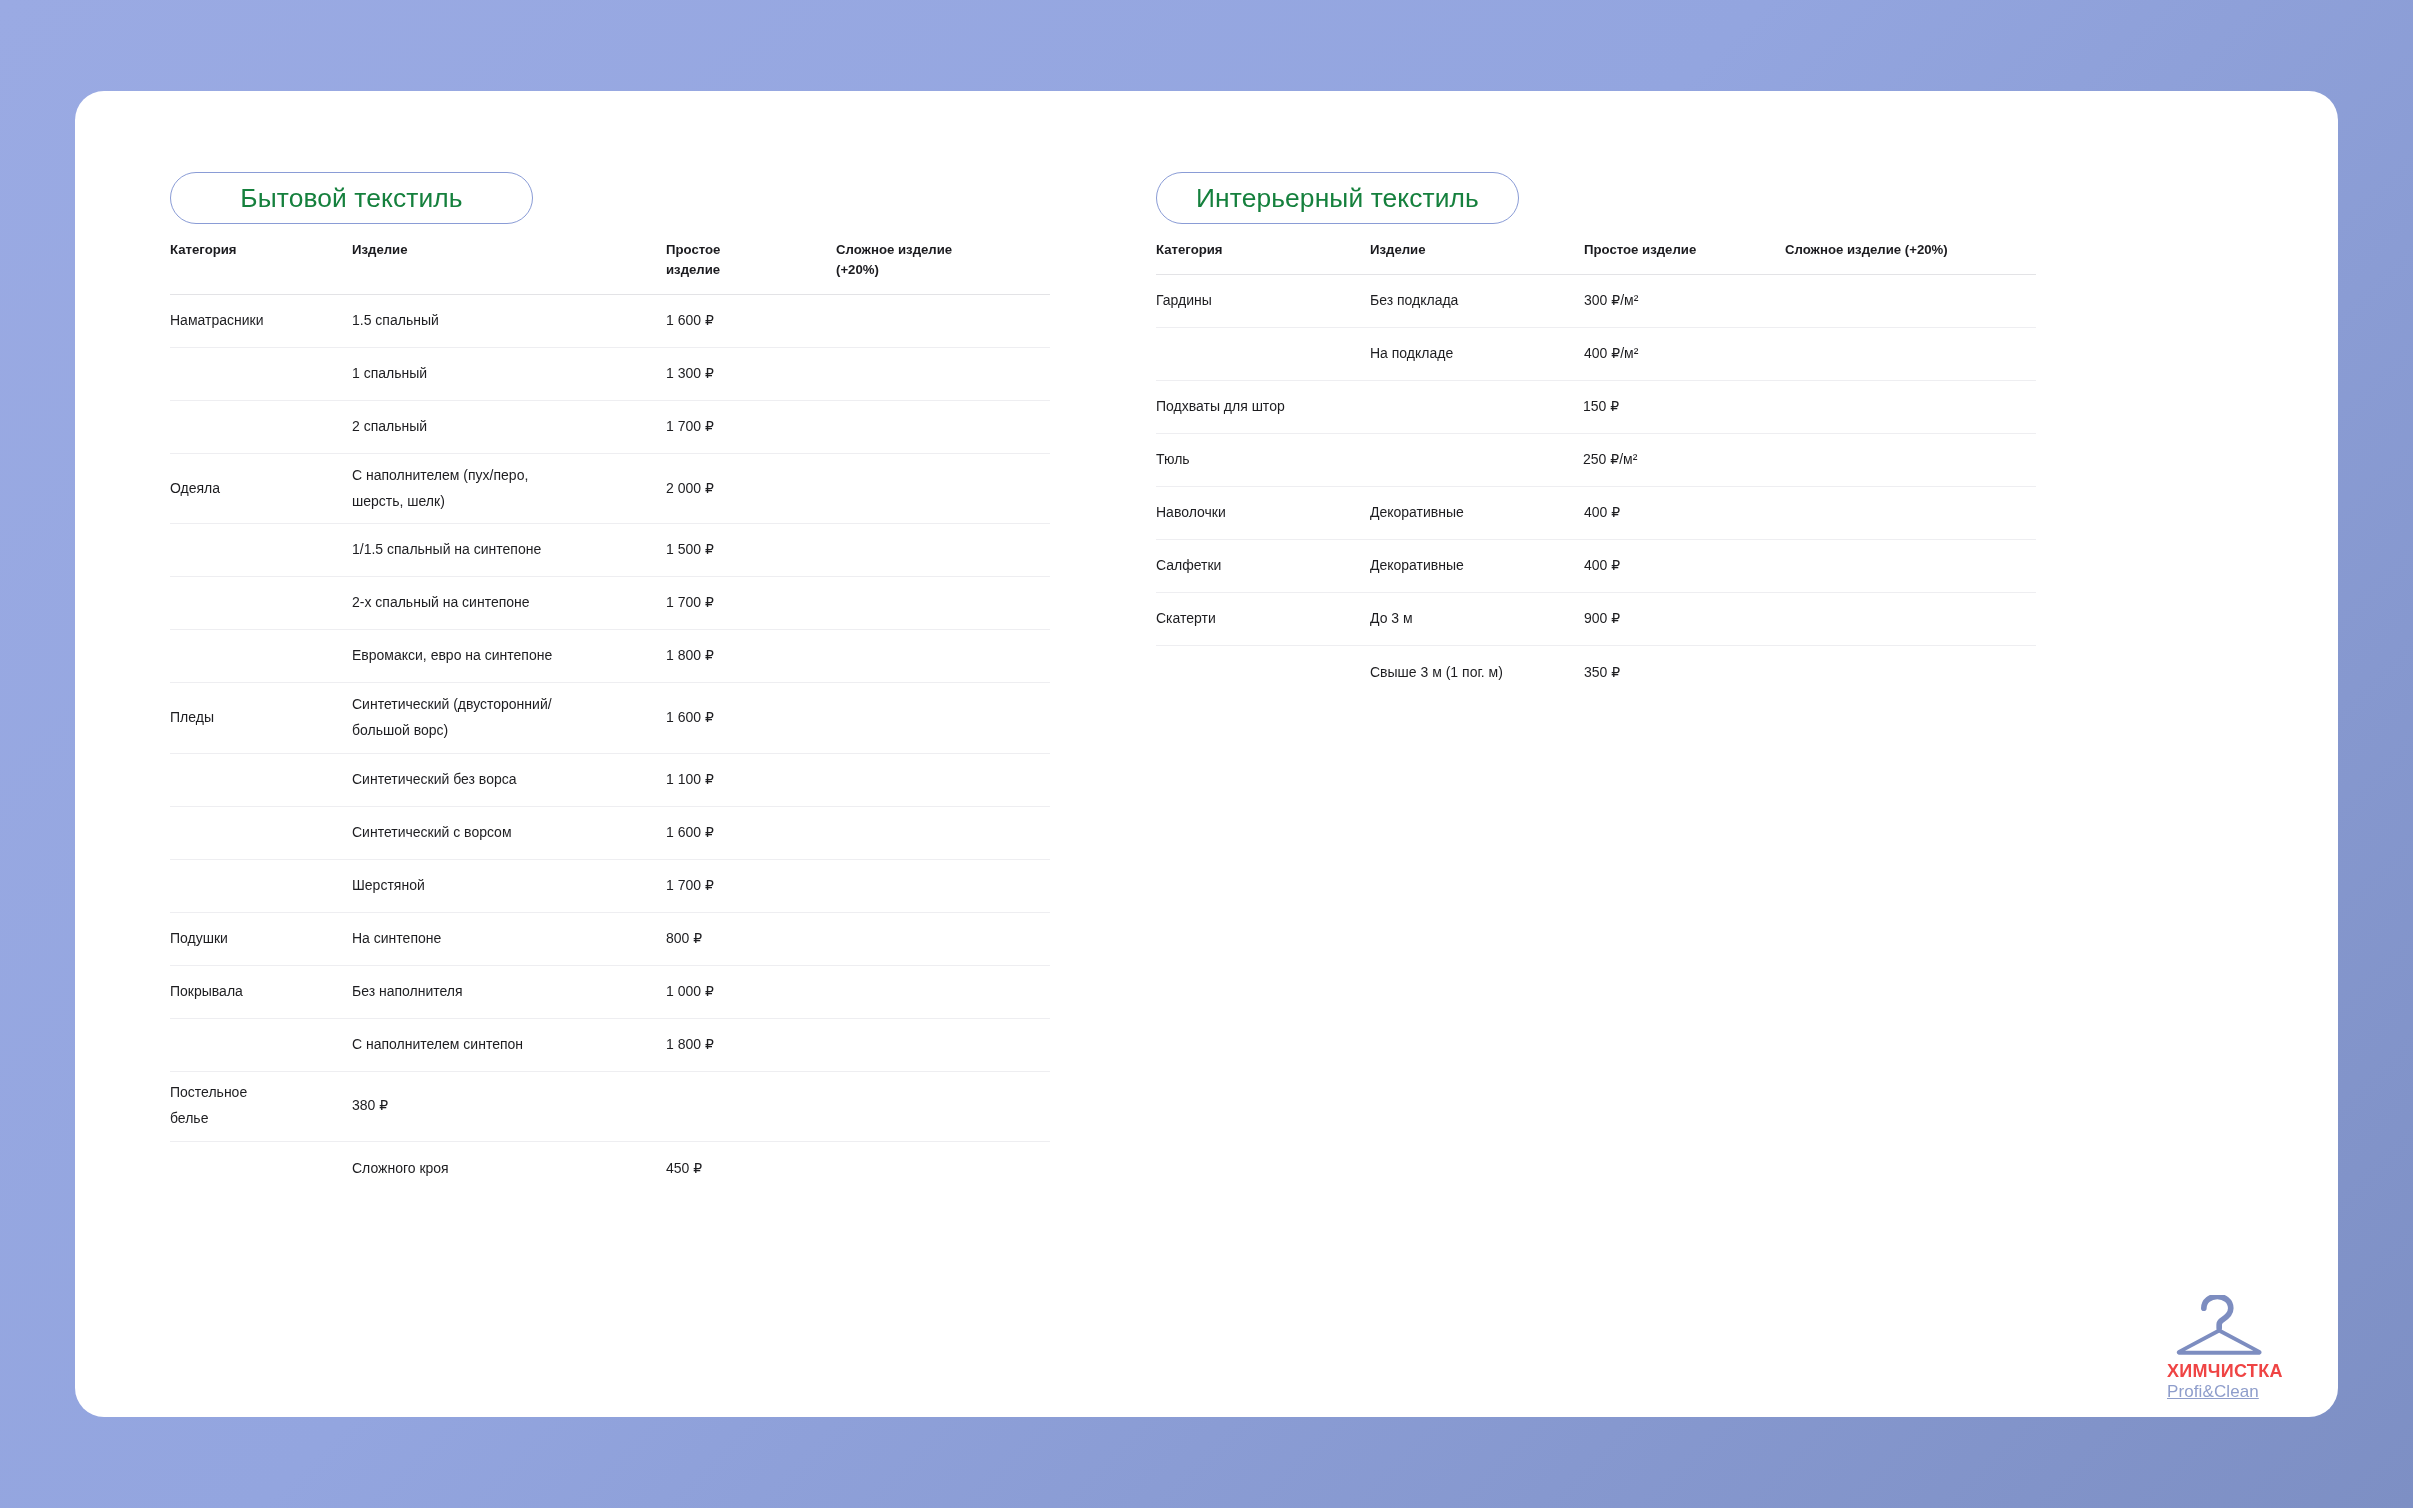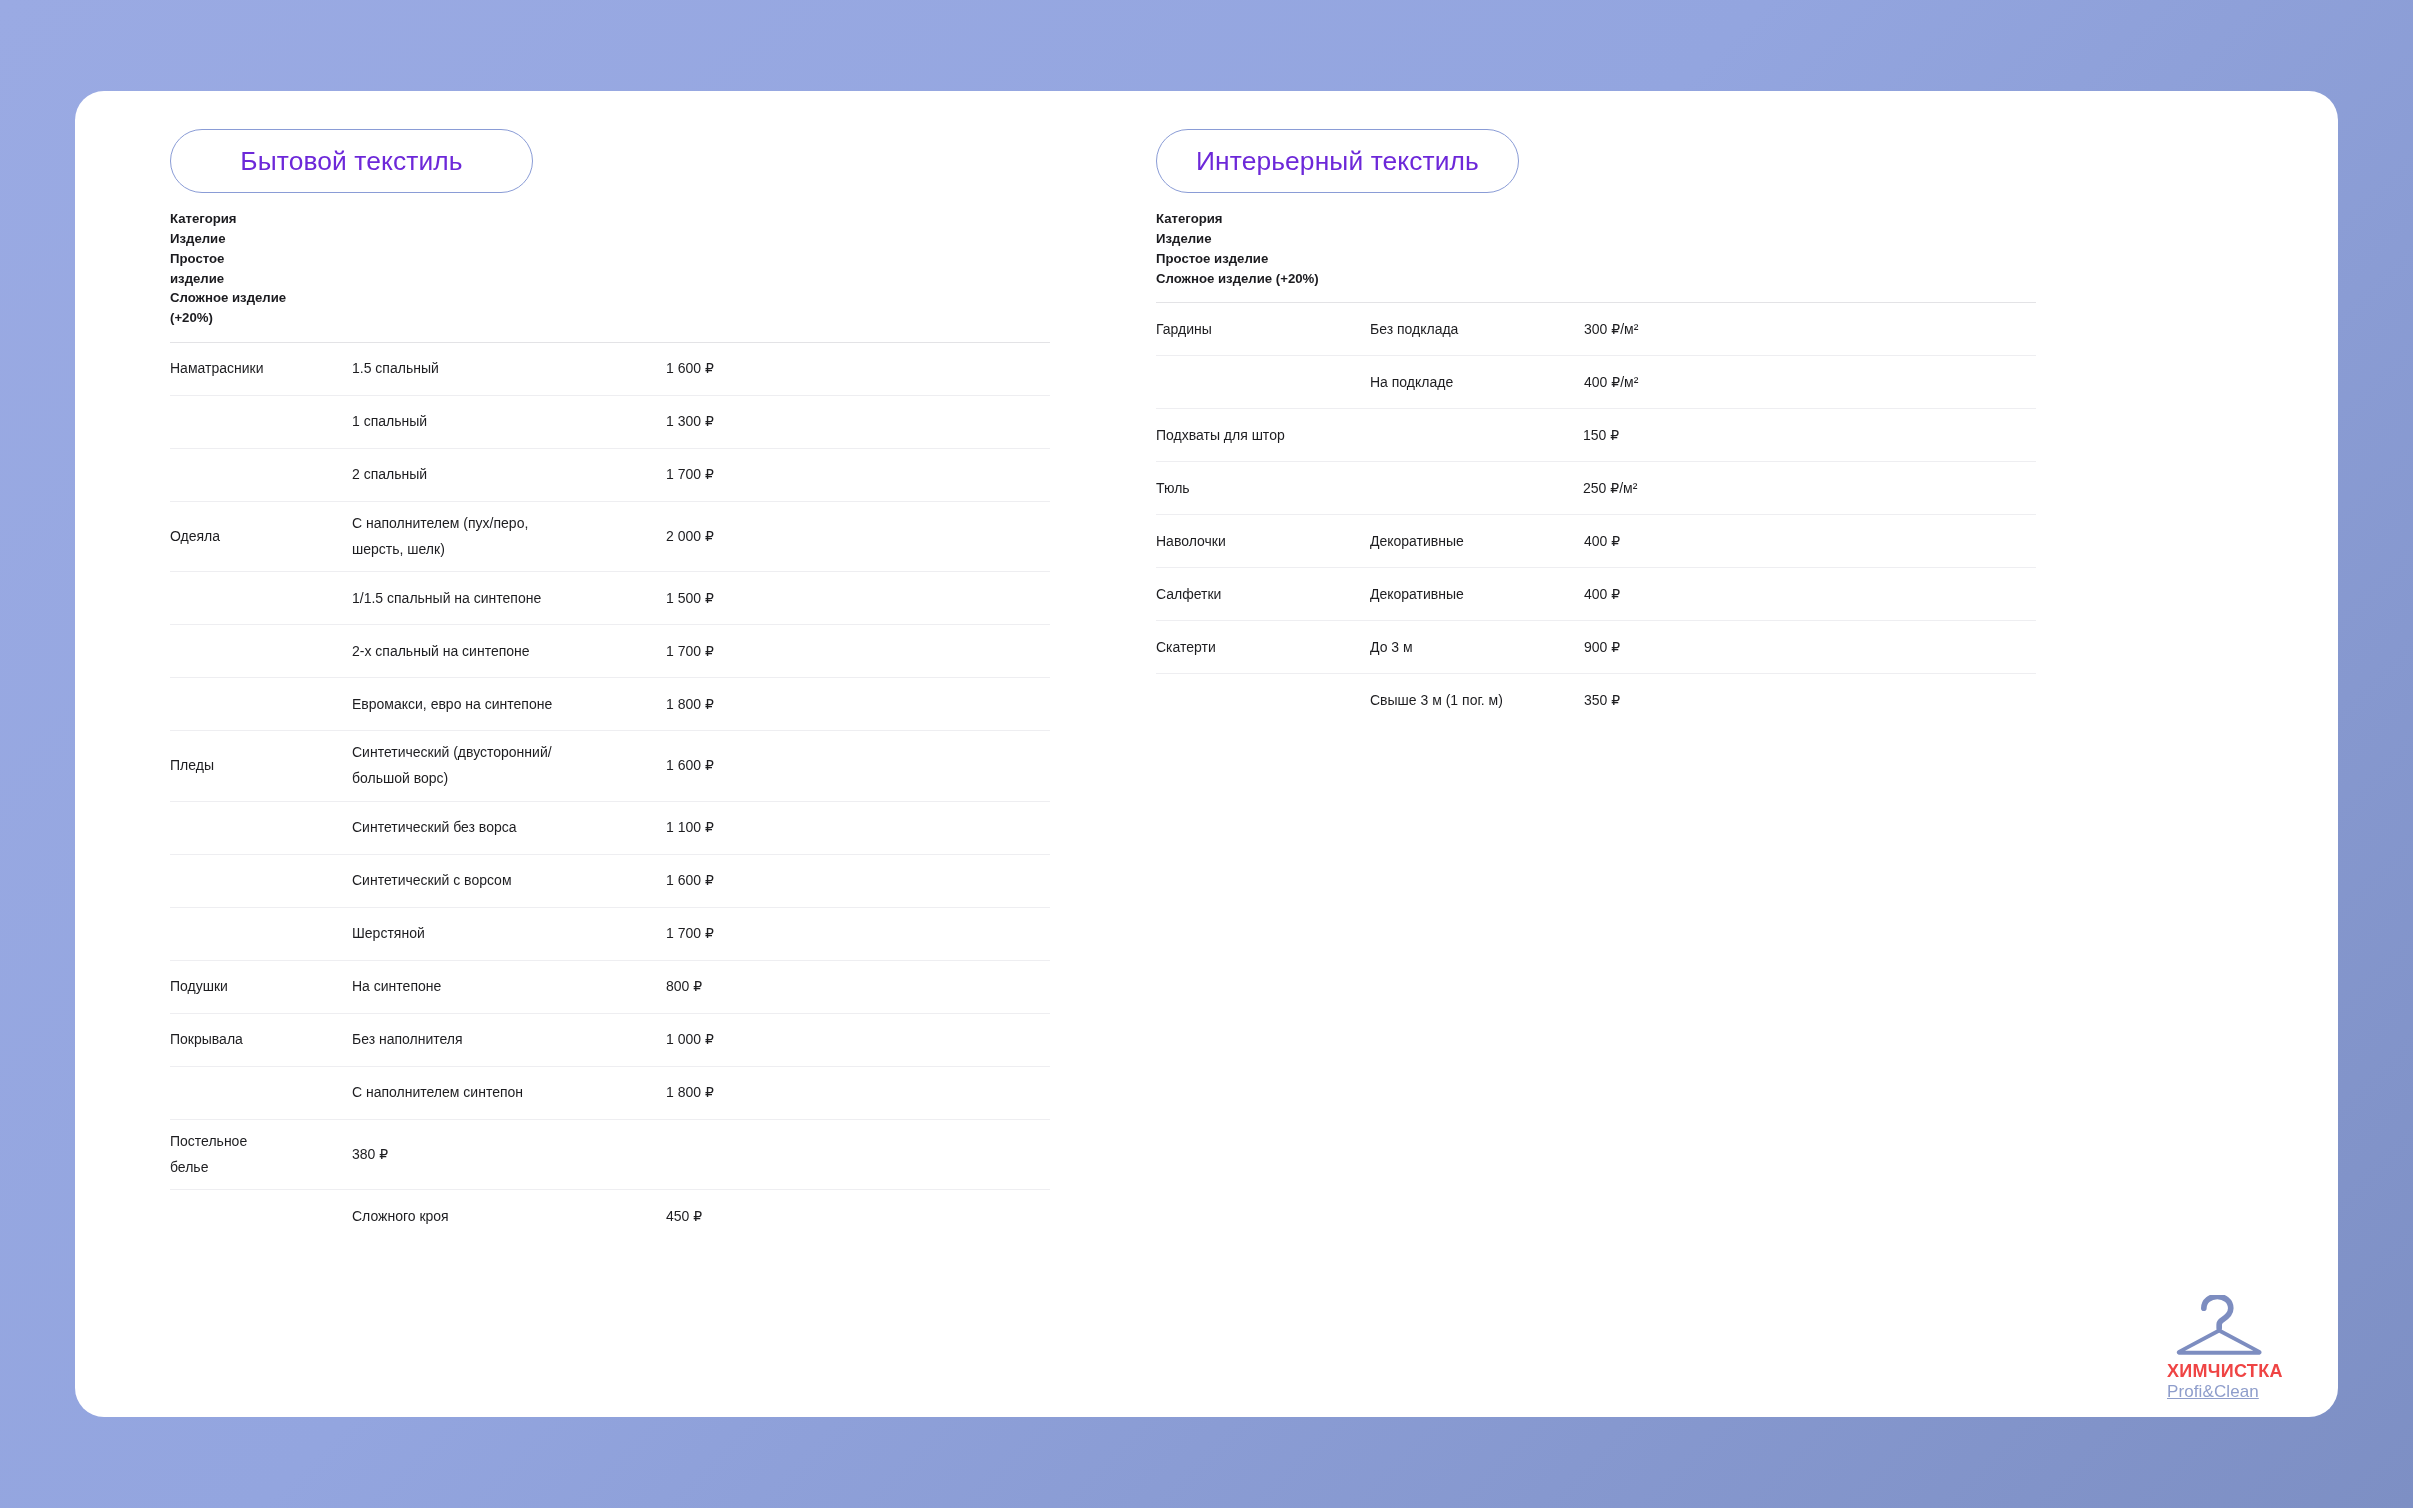--- a/index.html
+++ b/index.html
@@ -35,41 +35,41 @@
   #panel-right { left: 1156px; top: 129px; width: 880px; }
 
   
   .pill {
     display: inline-flex;
     align-items: center;
     justify-content: center;
     border: 1.6px solid #8a9cd6;
     border-radius: 628px;
     background: #ffffff;
-    color: #6d28d9;
+    color: #15803d;
     font-size: 26.4px;
     font-weight: 400;
     letter-spacing: 0.1px;
     line-height: 1;
     padding: 0 21.4px;
-    height: 64px;
+    height: 52px;
     white-space: nowrap;
+    margin-top: 43px;
   }
 
   #panel-left  .pill { min-width: 363px; }
   #panel-right .pill { min-width: 363px; }
 
   
   .thead {
     display: flex;
     align-items: flex-start;
     padding-top: 16.3px;
     padding-bottom: 14px;
     border-bottom: 1.3px solid #e3e3e6;
-    flex-direction: column;
   }
   .th {
     font-size: 13.2px;
     font-weight: 700;
     color: #1b1b1f;
     line-height: 1.5;
     white-space: pre-line;
   }
 
   

